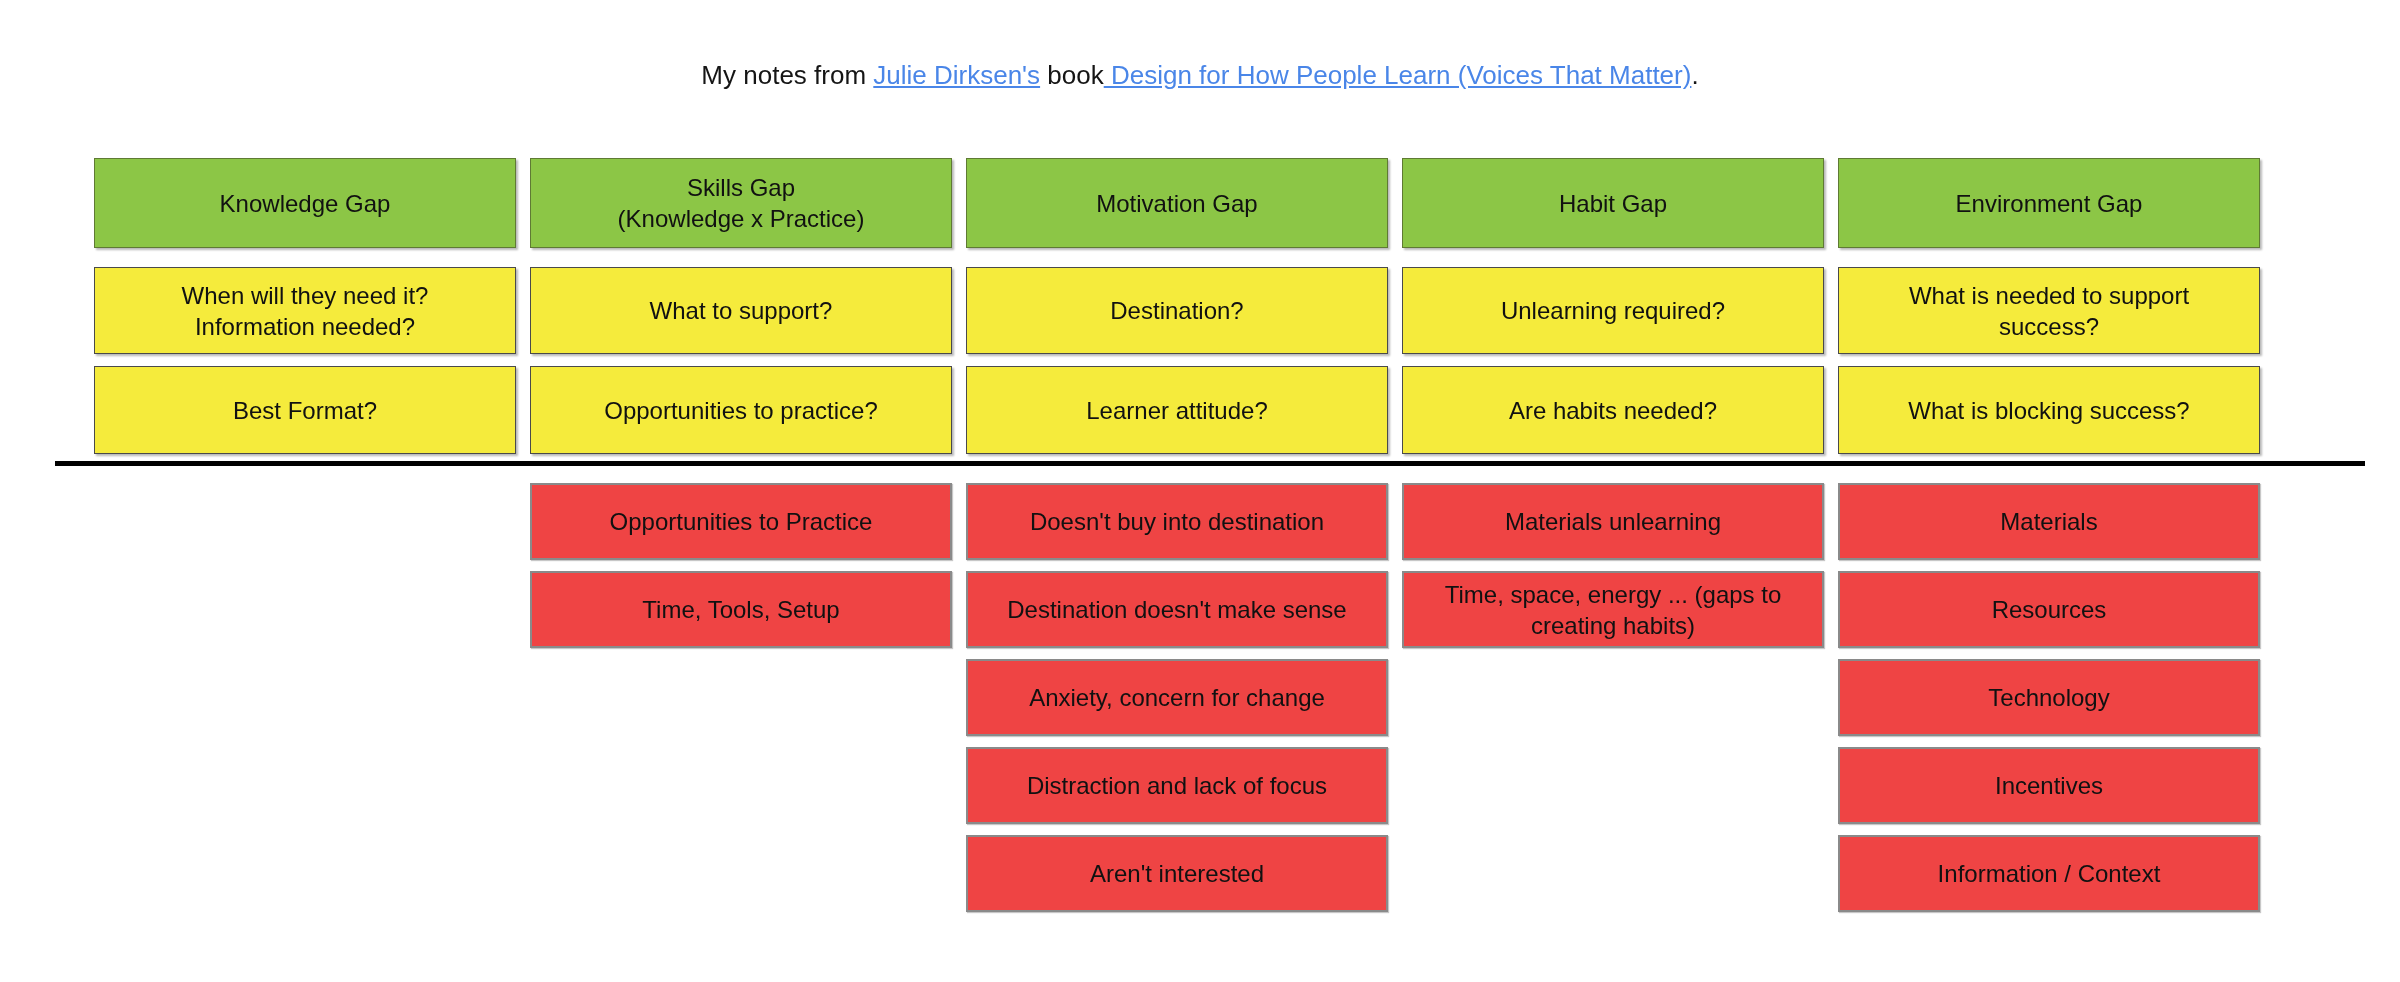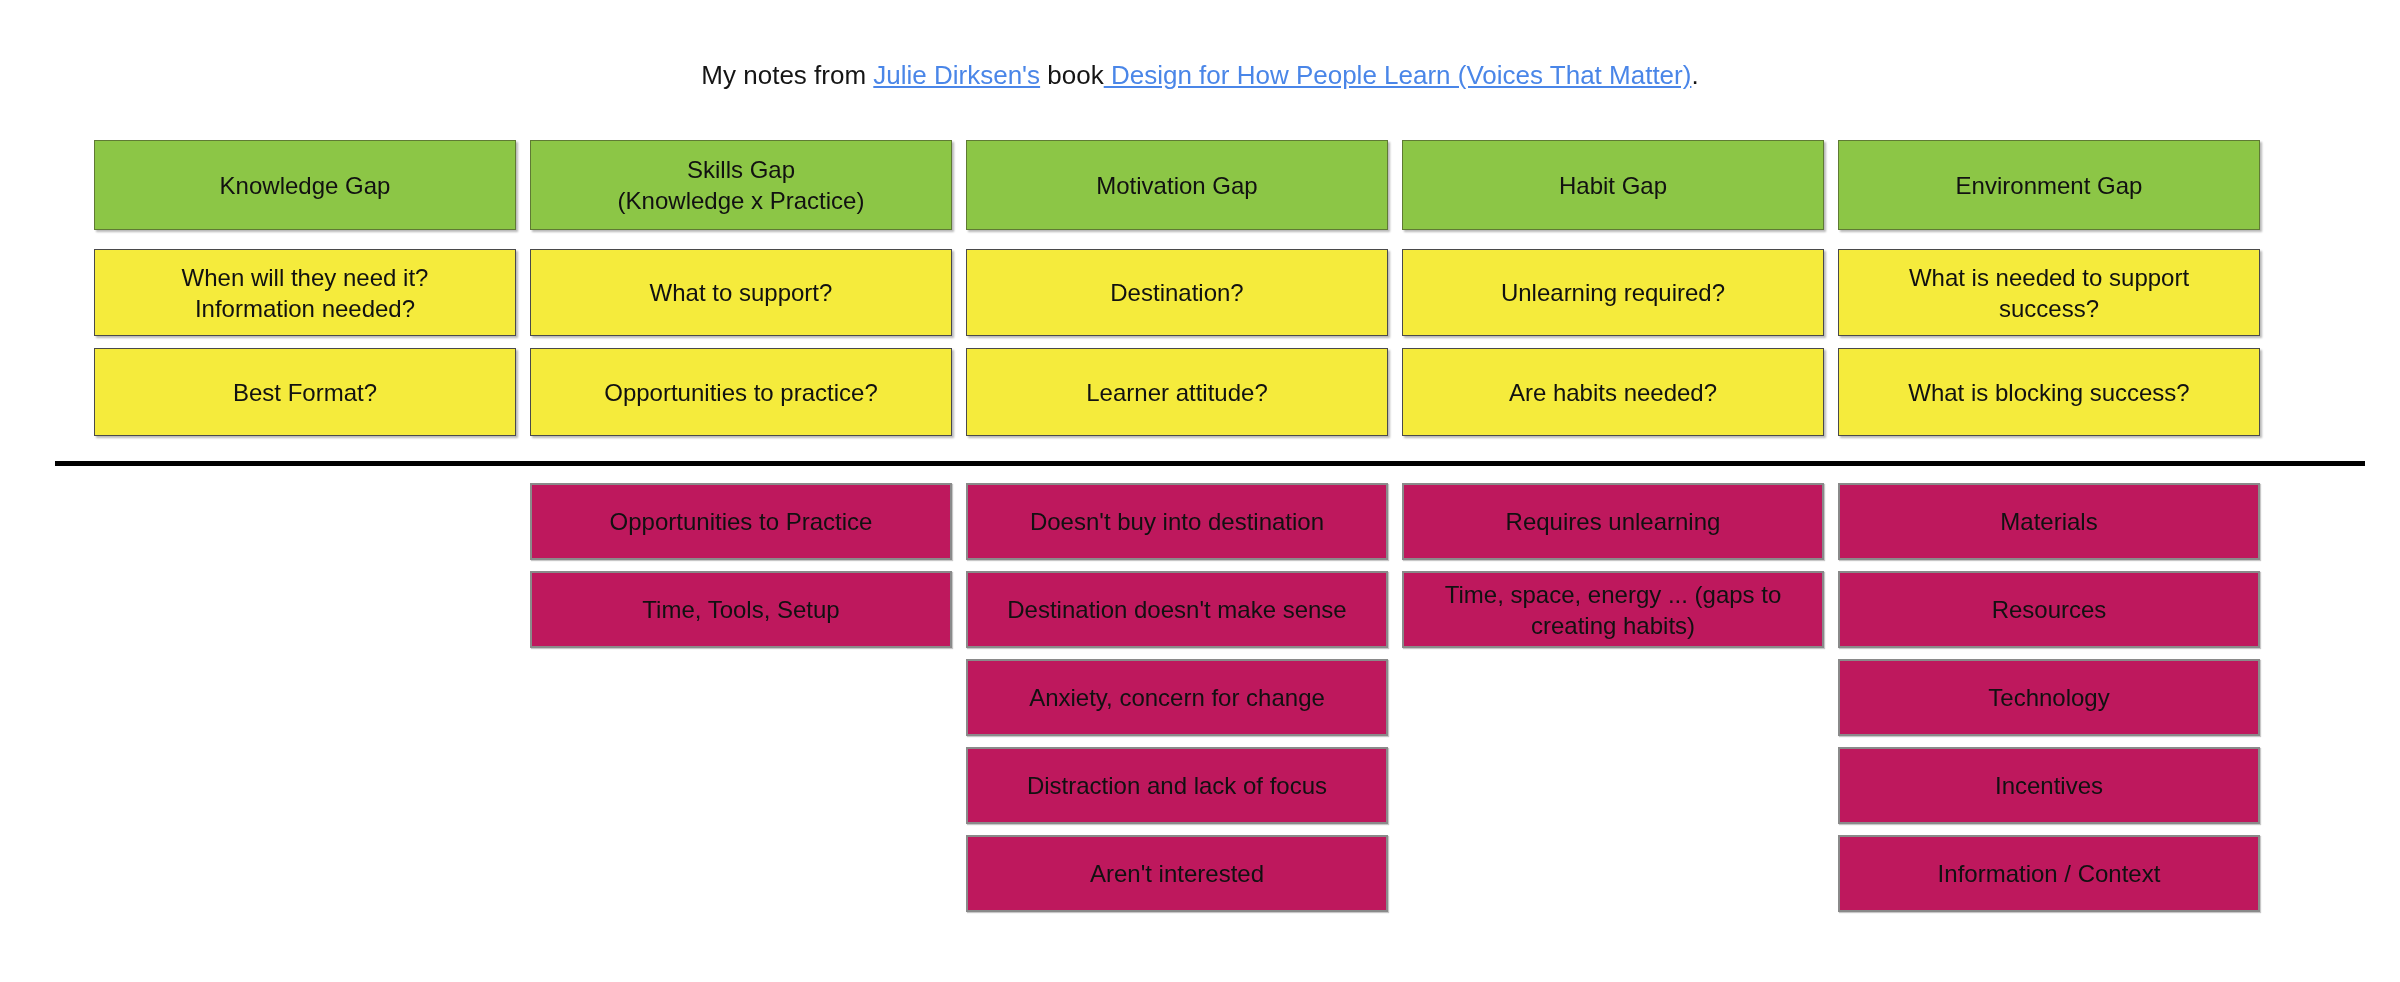--- a/index.html
+++ b/index.html
@@ -17,21 +17,21 @@
     position:absolute; top:58px; left:0; width:100%;
     text-align:center; font-size:26px; line-height:34px; color:#151515;
   }
   .title a { color:#4a86e8; text-decoration:underline; cursor:pointer; }
 
   
   .top-grid, .bottom-grid {
     position:absolute; left:94px;
     display:grid; grid-template-columns:repeat(5, 422px); column-gap:14px;
   }
-  .top-grid  { top:140px; }
+  .top-grid  { top:158px; }
   .bottom-grid { top:483px; }
   .col { display:flex; flex-direction:column; }
 
   
   .box {
     box-sizing:border-box;
     display:flex; align-items:center; justify-content:center;
     text-align:center; white-space:pre-line;
     font-size:24px; line-height:31px;
     padding:4px 22px;
@@ -46,21 +46,21 @@
     background:#f5eb3c; border:1px solid #4a4a4a;
     box-shadow:2px 2px 2px rgba(0,0,0,0.28);
   }
   .box-q2 {
     height:88px;
     background:#f5eb3c; border:1px solid #4a4a4a;
     box-shadow:2px 2px 2px rgba(0,0,0,0.28);
   }
   .box-item {
     height:77px; margin-bottom:11px;
-    background:#be185d; border:2px solid #8a8a8a;
+    background:#ef4444; border:2px solid #8a8a8a;
     box-shadow:1px 1px 1px rgba(0,0,0,0.22);
   }
 
   
   .divider {
     position:absolute; top:461px; left:55px;
     width:2310px; height:5px; background:#000000;
   }
 </style>
 </head>
@@ -121,21 +121,21 @@
 
     <div class="col">
       <div class="box box-item">Doesn't buy into destination</div>
       <div class="box box-item">Destination doesn't make sense</div>
       <div class="box box-item">Anxiety, concern for change</div>
       <div class="box box-item">Distraction and lack of focus</div>
       <div class="box box-item">Aren't interested</div>
     </div>
 
     <div class="col">
-      <div class="box box-item">Requires unlearning</div>
+      <div class="box box-item">Materials unlearning</div>
       <div class="box box-item">Time, space, energy ... (gaps to creating habits)</div>
     </div>
 
     <div class="col">
       <div class="box box-item">Materials</div>
       <div class="box box-item">Resources</div>
       <div class="box box-item">Technology</div>
       <div class="box box-item">Incentives</div>
       <div class="box box-item">Information / Context</div>
     </div>

